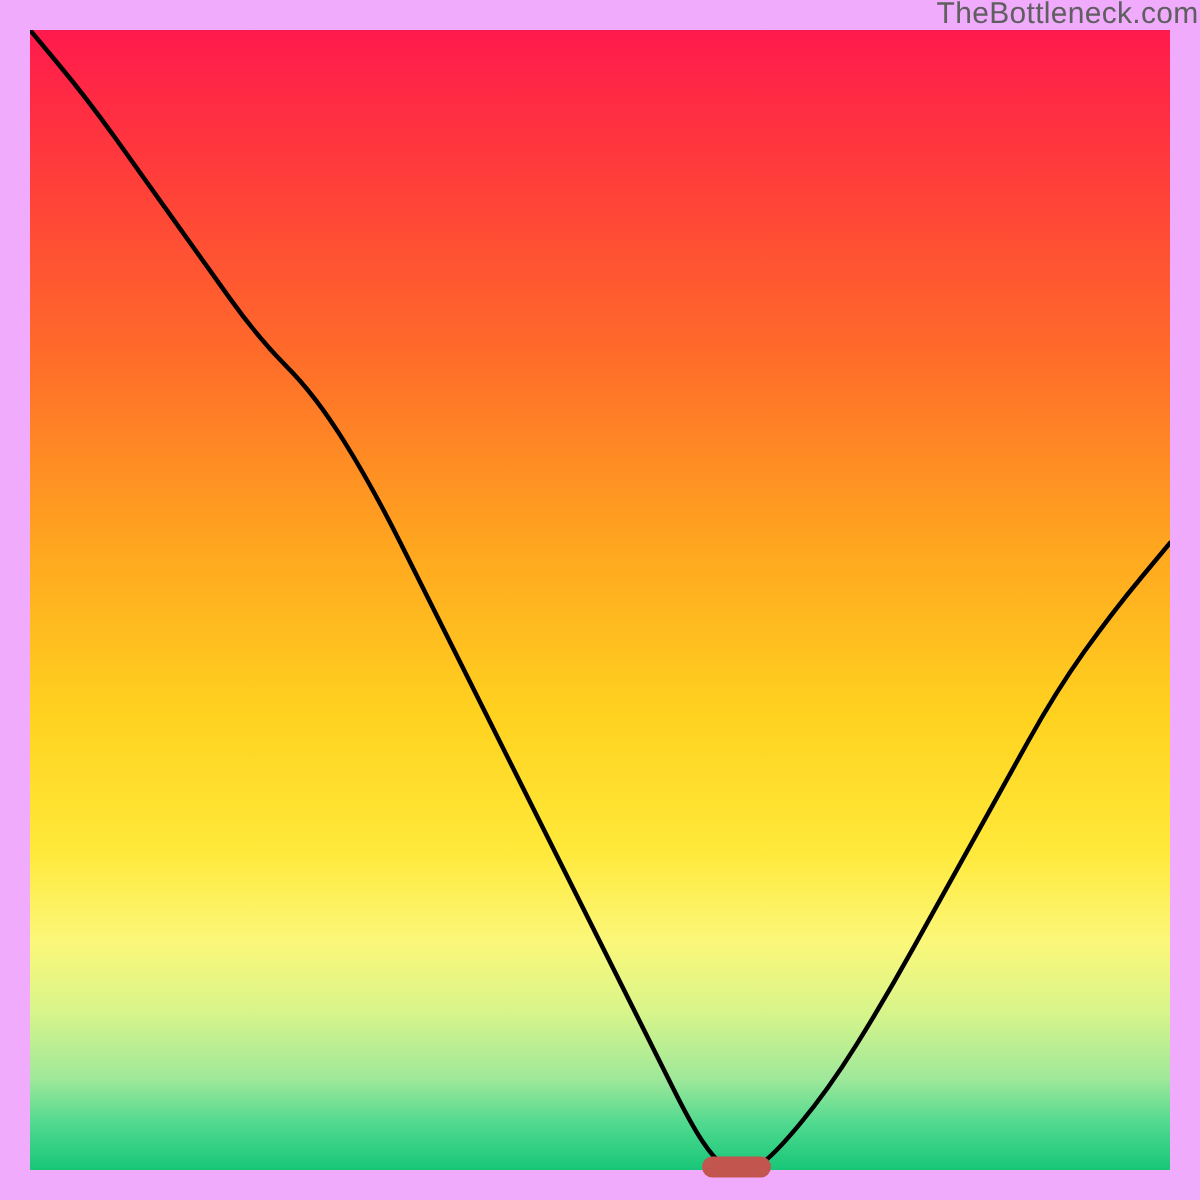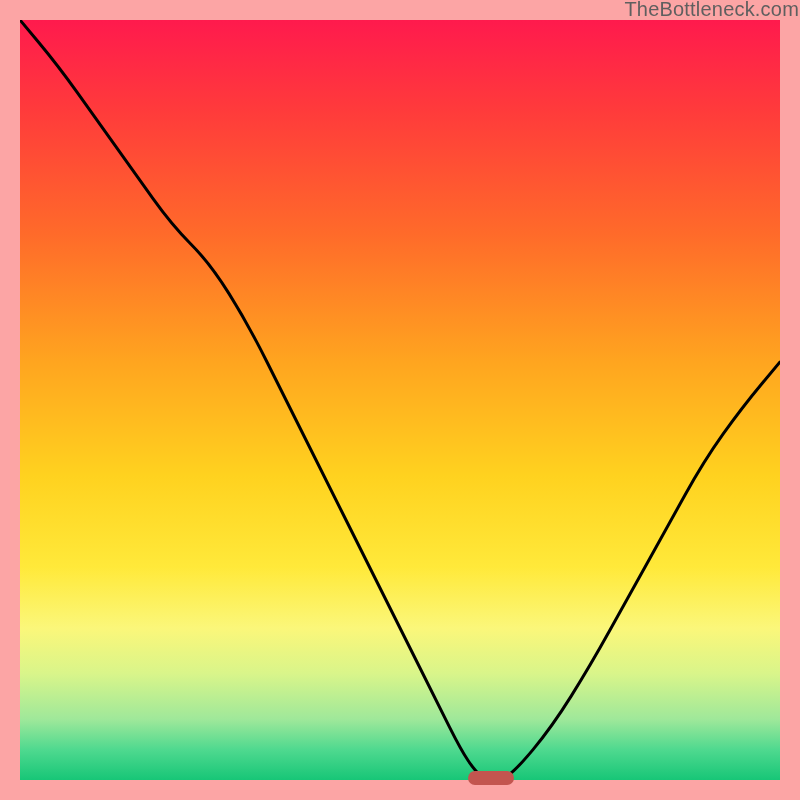--- a/index.html
+++ b/index.html
@@ -9,21 +9,21 @@
     height: 800px;
     background: #000;
     overflow: hidden;
   }
   .frame {
     position: absolute;
     left: 0;
     top: 0;
     width: 800px;
     height: 800px;
-    background: #fca5a5;
+    background: #f0abfc;
   }
   .plot {
     position: absolute;
     left: 20px;
     top: 20px;
     width: 760px;
     height: 760px;
     background: linear-gradient(
       to bottom,
       #ff1a4d 0%,

